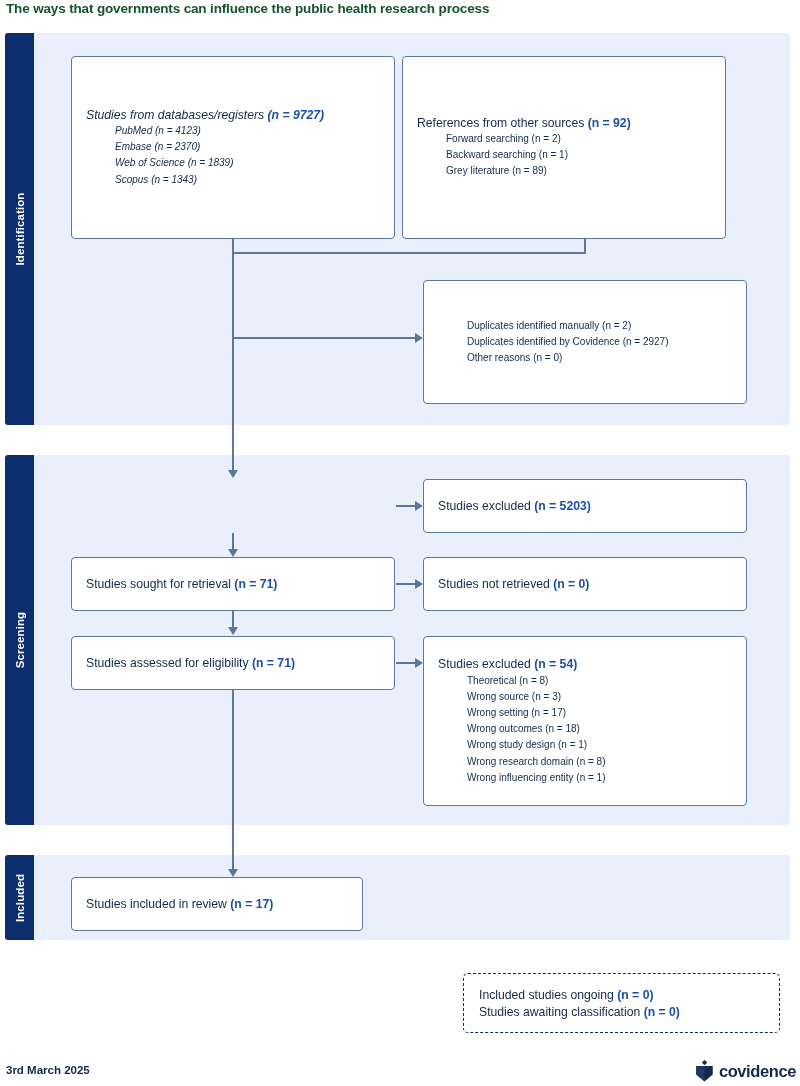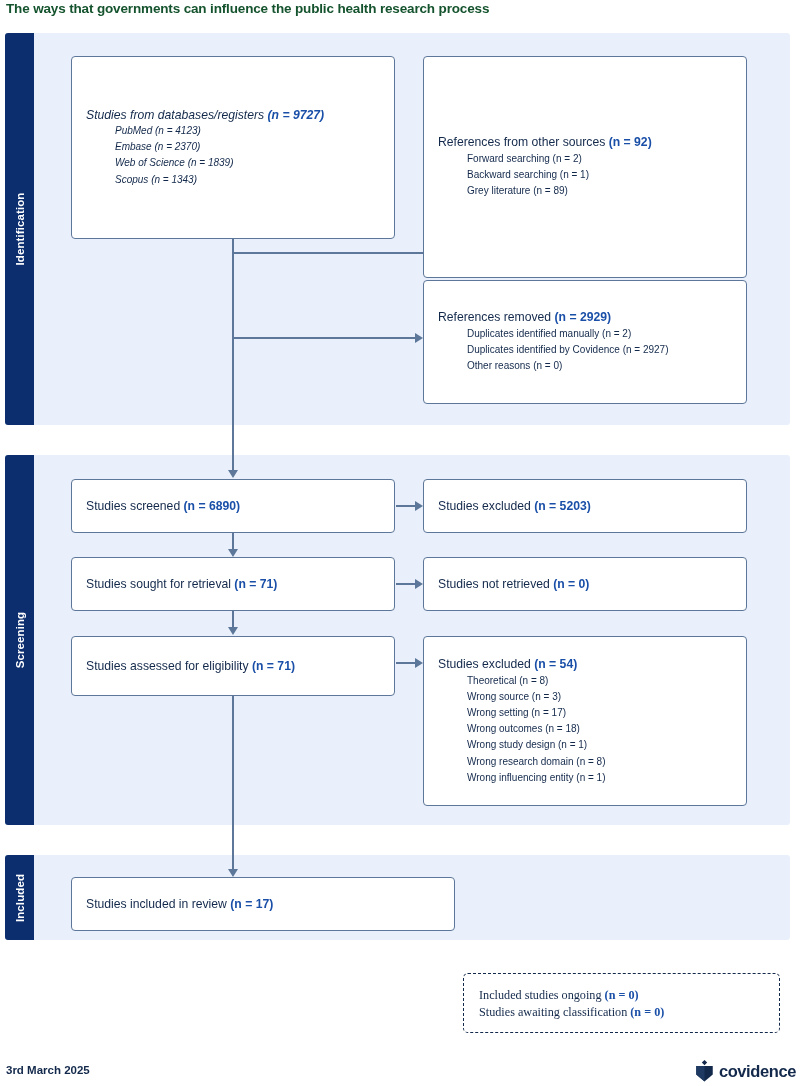--- a/index.html
+++ b/index.html
@@ -171,88 +171,82 @@
   <div class="nbox" style="left:71px;top:56px;width:324px;height:183px;font-style:italic;">
     <div class="inner">
       <div class="hdr"><span>Studies from databases/registers </span><span class="acc">(n = 9727)</span></div>
       <div class="sub">PubMed (n = 4123)</div>
       <div class="sub">Embase (n = 2370)</div>
       <div class="sub">Web of Science (n = 1839)</div>
       <div class="sub">Scopus (n = 1343)</div>
     </div>
   </div>
 
-  <div class="nbox" style="left:423px;top:56px;width:324px;height:222px;">
+  <div class="nbox" style="left:402px;top:56px;width:324px;height:183px;">
     <div class="inner">
       <div class="hdr"><span>References from other sources </span><span class="acc">(n = 92)</span></div>
       <div class="sub">Forward searching (n = 2)</div>
       <div class="sub">Backward searching (n = 1)</div>
       <div class="sub">Grey literature (n = 89)</div>
     </div>
   </div>
 
   <div class="nbox" style="left:423px;top:280px;width:324px;height:124px;">
     <div class="inner">
-      <div class="hdr"><span>References removed </span><span class="acc">(n = 2929)</span></div>
       <div class="sub">Duplicates identified manually (n = 2)</div>
       <div class="sub">Duplicates identified by Covidence (n = 2927)</div>
       <div class="sub">Other reasons (n = 0)</div>
     </div>
   </div>
 
-  <div class="nbox" style="left:71px;top:479px;width:324px;height:54px;">
-    <div class="inner">
-      <div class="hdr"><span>Studies screened </span><span class="acc">(n = 6890)</span></div>
-    </div>
-  </div>
 
   <div class="nbox" style="left:423px;top:479px;width:324px;height:54px;">
     <div class="inner">
       <div class="hdr"><span>Studies excluded </span><span class="acc">(n = 5203)</span></div>
     </div>
   </div>
 
   <div class="nbox" style="left:71px;top:557px;width:324px;height:54px;">
     <div class="inner">
       <div class="hdr"><span>Studies sought for retrieval </span><span class="acc">(n = 71)</span></div>
     </div>
   </div>
 
   <div class="nbox" style="left:423px;top:557px;width:324px;height:54px;">
     <div class="inner">
       <div class="hdr"><span>Studies not retrieved </span><span class="acc">(n = 0)</span></div>
     </div>
   </div>
 
-  <div class="nbox" style="left:71px;top:636px;width:324px;height:60px;">
+  <div class="nbox" style="left:71px;top:636px;width:324px;height:54px;">
     <div class="inner">
       <div class="hdr"><span>Studies assessed for eligibility </span><span class="acc">(n = 71)</span></div>
     </div>
   </div>
 
   <div class="nbox" style="left:423px;top:636px;width:324px;height:170px;padding-left:32px;">
     <div class="inner">
       <div class="hdr"><span>Studies excluded </span><span class="acc">(n = 54)</span></div>
       <div class="sub">Theoretical (n = 8)</div>
       <div class="sub">Wrong source (n = 3)</div>
       <div class="sub">Wrong setting (n = 17)</div>
       <div class="sub">Wrong outcomes (n = 18)</div>
       <div class="sub">Wrong study design (n = 1)</div>
       <div class="sub">Wrong research domain (n = 8)</div>
       <div class="sub">Wrong influencing entity (n = 1)</div>
     </div>
   </div>
 
-  <div class="nbox" style="left:71px;top:877px;width:384px;height:54px;">
+  <div class="nbox" style="left:71px;top:877px;width:292px;height:54px;">
     <div class="inner">
       <div class="hdr"><span>Studies included in review </span><span class="acc">(n = 17)</span></div>
     </div>
   </div>
 
-  <div class="dashbox" style="left:463px;top:973px;width:317px;height:60px;font-family:Liberation Serif, serif;">
+  <div class="dashbox" style="left:463px;top:973px;width:317px;height:60px;">
     <div class="inner">
       <div class="hdr"><span>Included studies ongoing </span><span class="acc">(n = 0)</span></div>
       <div class="hdr"><span>Studies awaiting classification </span><span class="acc">(n = 0)</span></div>
     </div>
   </div>
 
   <div id="date">3rd March 2025</div>
 
   <div id="logo">
     <svg class="mark" viewBox="0 0 24 28">

